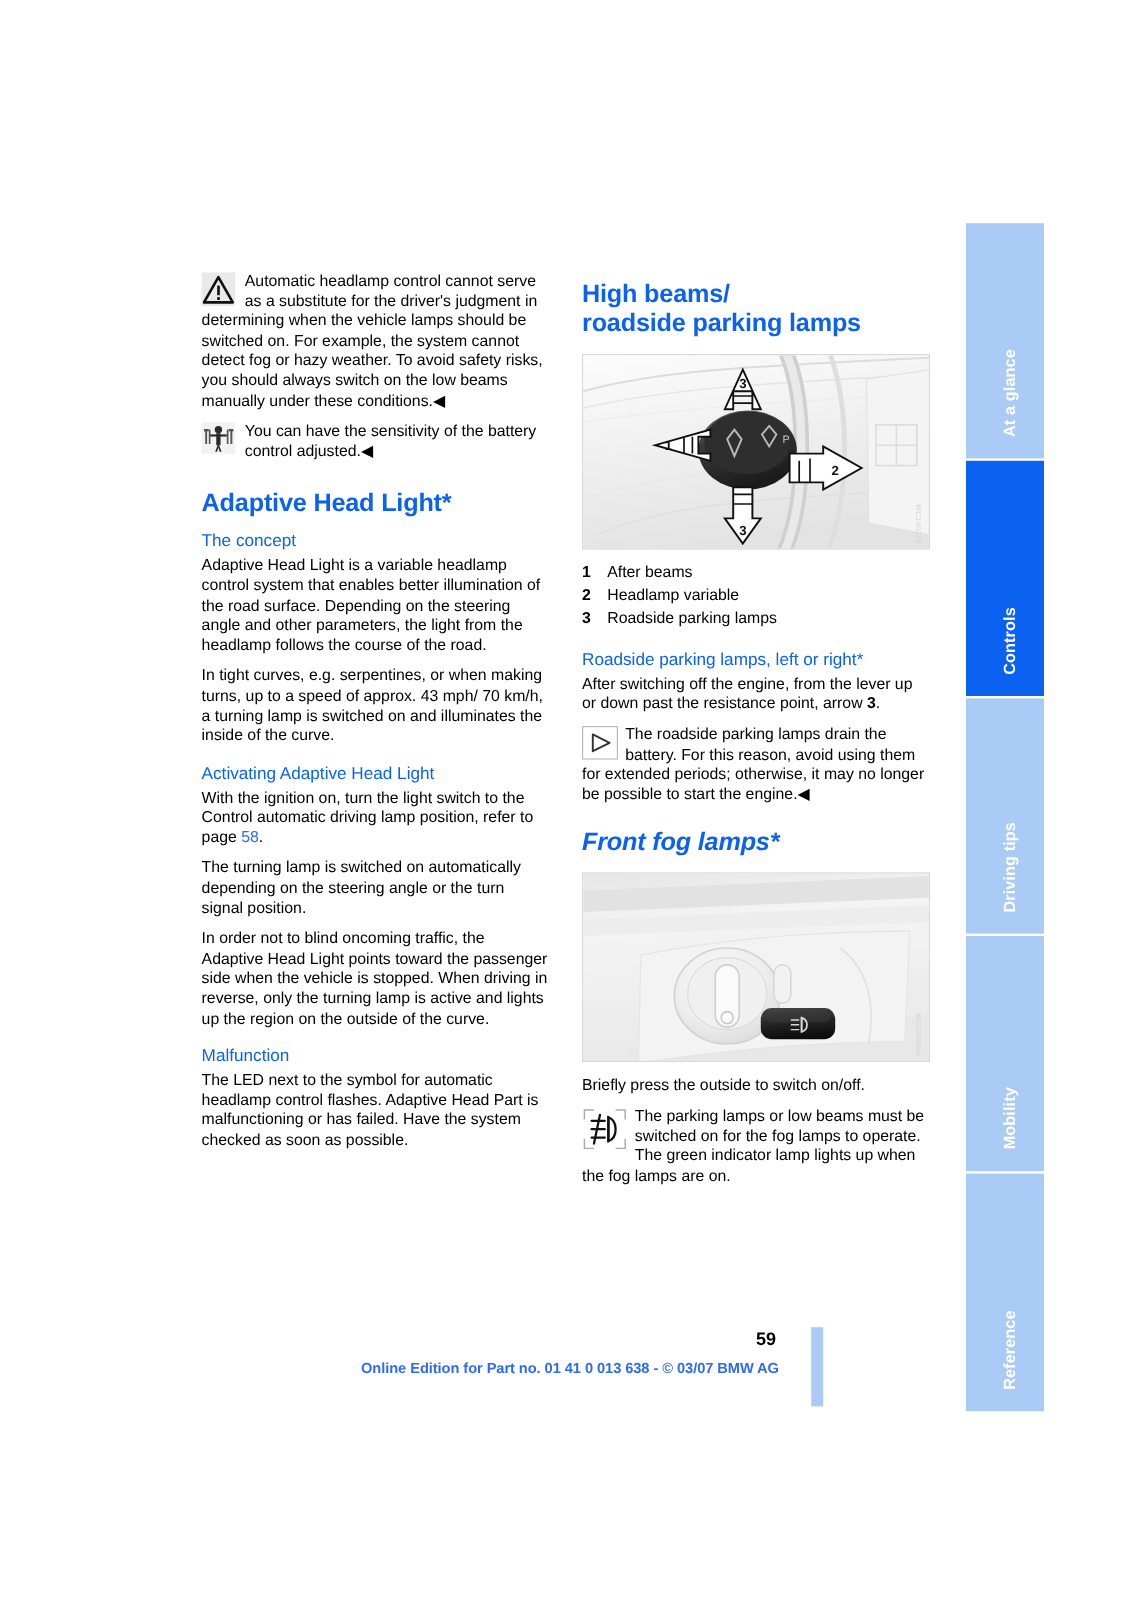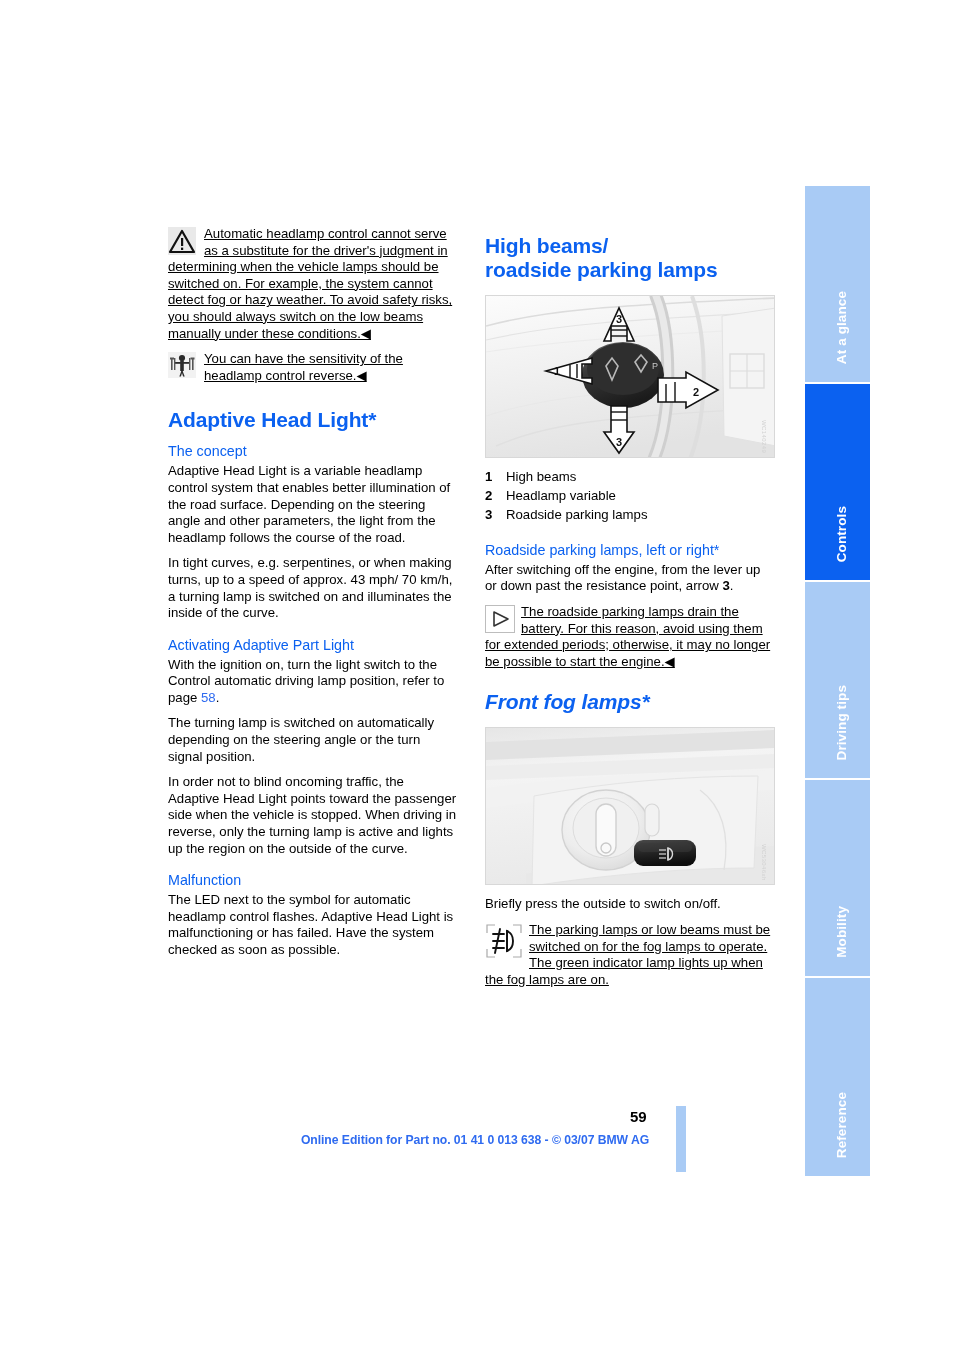--- a/index.html
+++ b/index.html
@@ -83,21 +83,21 @@
     line-height: 18px;
     margin-top: 14px;
     margin-bottom: 3px;
   }
   h2.sub.first { margin-top: 0; }
 
   .linkblue { color: #2f6bf0; }
   .bold { font-weight: bold; }
 
   
-  .note { position: relative; margin-bottom: 9px; text-decoration: underline; }
+  .note { position: relative; margin-bottom: 9px; }
   .note .noteicon {
     float: left;
     width: 30px;
     height: 30px;
     margin-right: 6px;
     margin-top: 1px;
   }
   .note p {
     font-size: 13.2px;
     line-height: 16.6px;
@@ -235,36 +235,36 @@
               <rect x="3" y="7" width="1.6" height="11"></rect>
               <rect x="6" y="6" width="1.4" height="12"></rect>
               <rect x="21" y="6" width="1.4" height="12"></rect>
               <rect x="24" y="7" width="1.6" height="11"></rect>
               <rect x="2" y="5.5" width="4" height="2"></rect>
               <rect x="22.5" y="5.5" width="4" height="2"></rect>
             </g>
           </svg>
         </div>
       </div>
-      <p>You can have the sensitivity of the headlamp control reverse.◀</p>
+      <p>You can have the sensitivity of the battery control adjusted.◀</p>
     </div>
 
     <h1 class="sec">Adaptive Head Light*</h1>
 
     <h2 class="sub first">The concept</h2>
     <p class="body">Adaptive Head Light is a variable headlamp control system that enables better illumination of the road surface. Depending on the steering angle and other parameters, the light from the headlamp follows the course of the road.</p>
     <p class="body">In tight curves, e.g. serpentines, or when making turns, up to a speed of approx. 43 mph/ 70 km/h, a turning lamp is switched on and illuminates the inside of the curve.</p>
 
-    <h2 class="sub">Activating Adaptive Part Light</h2>
+    <h2 class="sub">Activating Adaptive Head Light</h2>
     <p class="body"><span>With the ignition on, turn the light switch to the Control automatic driving lamp position, refer to page </span><span class="linkblue">58</span><span>.</span></p>
     <p class="body">The turning lamp is switched on automatically depending on the steering angle or the turn signal position.</p>
     <p class="body">In order not to blind oncoming traffic, the Adaptive Head Light points toward the passenger side when the vehicle is stopped. When driving in reverse, only the turning lamp is active and lights up the region on the outside of the curve.</p>
 
     <h2 class="sub">Malfunction</h2>
-    <p class="body">The LED next to the symbol for automatic headlamp control flashes. Adaptive Head Light is malfunctioning or has failed. Have the system checked as soon as possible.</p>
+    <p class="body">The LED next to the symbol for automatic headlamp control flashes. Adaptive Head Part is malfunctioning or has failed. Have the system checked as soon as possible.</p>
   </div>
 
   <div class="col col-right">
 
     <h1 class="sec first" style="margin-bottom:13px;">
       <span>High beams/</span><br>
       <span>roadside parking lamps</span>
     </h1>
 
     <div class="illus" style="width:290px;height:163px;">
@@ -333,21 +333,21 @@
         <line x1="180" y1="88" x2="180" y2="106" stroke="#111" stroke-width="1.4"></line>
         <line x1="189" y1="86" x2="189" y2="106" stroke="#111" stroke-width="1.4"></line>
         <text x="210" y="100" text-anchor="middle" font-family="Liberation Sans, sans-serif" font-size="11" font-weight="bold" fill="#111">2</text>
       </svg>
       <span class="illus-code">WC140249</span>
     </div>
 
     <div class="legend">
       <div class="legend-row">
         <span class="legend-num">1</span>
-        <span class="legend-txt">High beams</span>
+        <span class="legend-txt">After beams</span>
       </div>
       <div class="legend-row">
         <span class="legend-num">2</span>
         <span class="legend-txt">Headlamp variable</span>
       </div>
       <div class="legend-row">
         <span class="legend-num">3</span>
         <span class="legend-txt">Roadside parking lamps</span>
       </div>
     </div>

